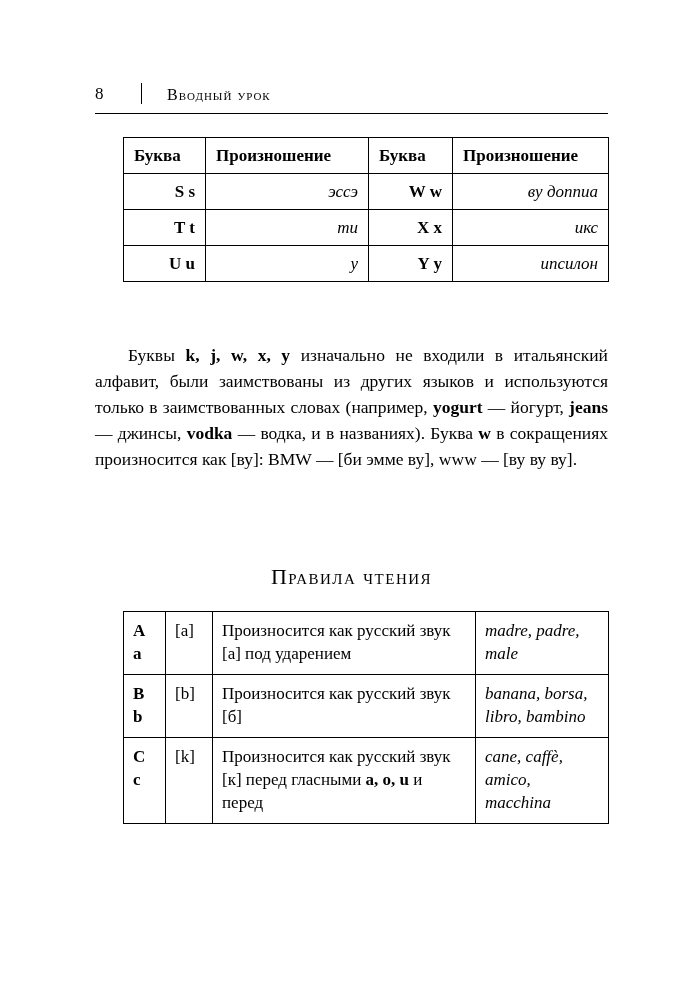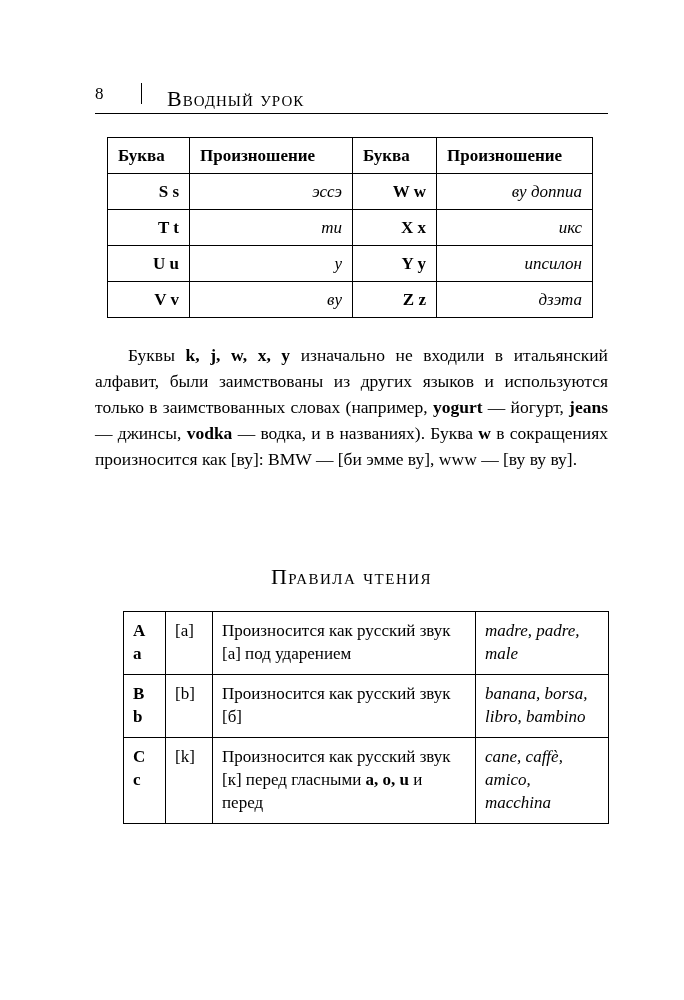--- a/index.html
+++ b/index.html
@@ -16,32 +16,32 @@
   .page-number {
     position: absolute; left: 95px; top: 84px;
     font-size: 17px;
   }
   .header-divider {
     position: absolute; left: 141px; top: 83px;
     width: 0; height: 21px; border-left: 1px solid #000;
   }
   .chapter-header {
     position: absolute; left: 167px; top: 86px;
-    font-size: 22px; font-variant: small-caps; letter-spacing: 1px;
+    font-size: 16px; font-variant: small-caps; letter-spacing: 1px;
   }
   .header-rule {
     position: absolute; left: 95px; top: 113px;
     width: 513px; border-top: 1.6px solid #000;
   }
   
   table { border-collapse: collapse; table-layout: fixed; }
   td, th { border: 1px solid #000; }
 
   .alphabet-table {
-    position: absolute; left: 107px; top: 137px; width: 485px;
+    position: absolute; left: 123px; top: 137px; width: 485px;
     font-size: 17px;
     font-family: Liberation Serif, serif;
   }
   .alphabet-table th {
     height: 35px; padding: 0 10px; text-align: left;
     font-weight: bold; vertical-align: middle;
   }
   .alphabet-table td {
     height: 35px; padding: 0 10px; vertical-align: middle; text-align: right;
   }
@@ -115,26 +115,20 @@
       <td class="cell-pron">ти</td>
       <td class="cell-letter">X x</td>
       <td class="cell-pron">икс</td>
     </tr>
     <tr>
       <td class="cell-letter">U u</td>
       <td class="cell-pron">у</td>
       <td class="cell-letter">Y y</td>
       <td class="cell-pron">ипсилон</td>
     </tr>
-    <tr>
-      <td class="cell-letter">V v</td>
-      <td class="cell-pron">ву</td>
-      <td class="cell-letter">Z z</td>
-      <td class="cell-pron">дзэта</td>
-    </tr>
   </tbody>
     </table>
 
   <p class="intro-paragraph"><span>Буквы </span><span class="b">k, j, w, x, y</span><span> изначально не входили в итальянский алфавит, были заимствованы из других языков и используются только в заимствованных словах (например, </span><span class="b">yogurt</span><span> — йогурт, </span><span class="b">jeans</span><span> — джинсы, </span><span class="b">vodka</span><span> — водка, и в названиях). Буква </span><span class="b">w</span><span> в сокращениях произносится как [ву]: BMW — [би эмме ву], www — [ву ву ву].</span></p>
 
   <div class="section-heading">Правила чтения</div>
 
   <table class="reading-table">
     <colgroup>
       <col class="col-rletter">

